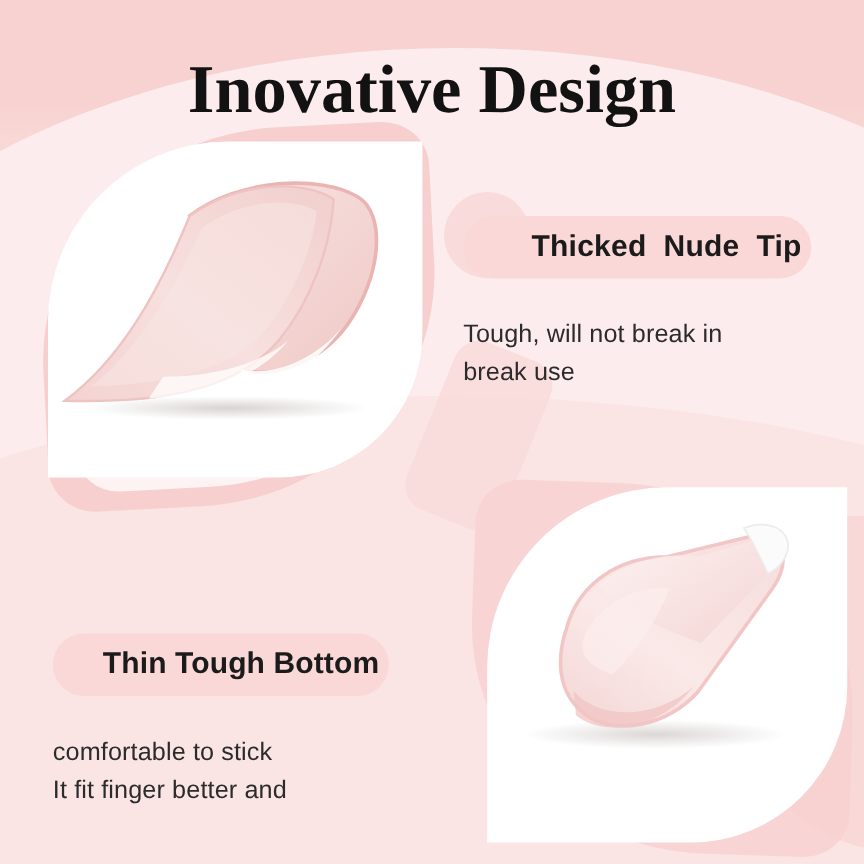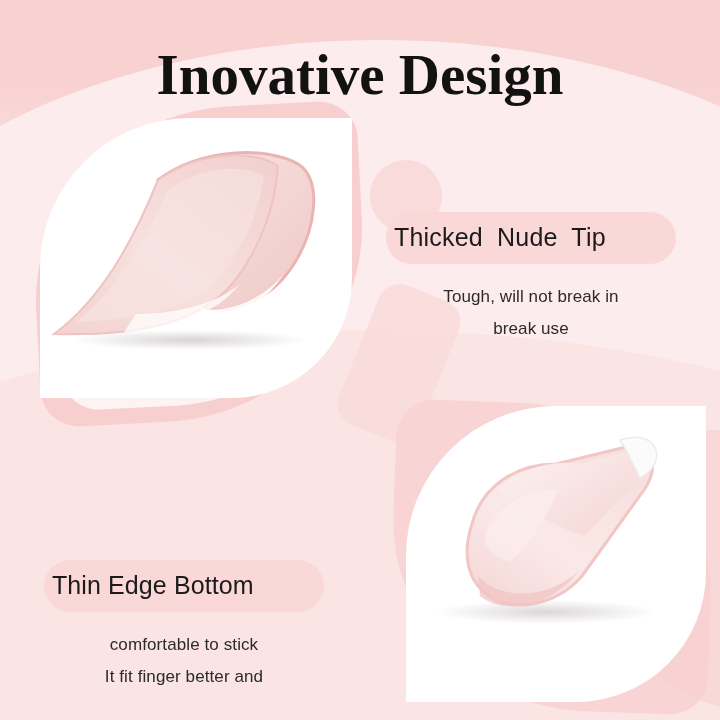--- a/index.html
+++ b/index.html
@@ -129,44 +129,43 @@
   
   .callout { position: absolute; }
   .callout-tip  { left: 386px; top: 180px; width: 290px; }
   .callout-edge { left: 44px;  top: 528px; width: 280px; }
 
   .pill {
     display: block;
     border-radius: 999px;
     background: #fad8d7;
     color: #1b1b1b;
-    font-weight: normal;
-    text-align: left;
+    font-weight: bold;
+    text-align: right;
     line-height: 1;
     box-sizing: border-box;
-    margin-top: 32px;
   }
   .pill-tip {
     font-size: 25px;
     padding: 13px 8px 14px;
     letter-spacing: .2px;
     word-spacing: 7px;
   }
   .pill-edge {
     font-size: 25px;
     padding: 13px 8px 14px;
     letter-spacing: .1px;
   }
 
   .caption {
-    margin-top: 17px;
+    margin-top: 31px;
     color: #2b2b2b;
-    font-size: 17px;
+    font-size: 21px;
     line-height: 32px;
-    text-align: center;
+    text-align: left;
     letter-spacing: .1px;
   }
   .caption span { display: block; }
 
   
   .title {
     position: absolute;
     left: 0;
     top: 6px;
     width: 720px;
@@ -272,20 +271,20 @@
 
   <div class="callout callout-tip">
     <div class="pill pill-tip">Thicked  Nude  Tip</div>
     <div class="caption">
       <span>Tough, will not break in</span>
       <span>break use</span>
     </div>
   </div>
 
   <div class="callout callout-edge">
-    <div class="pill pill-edge">Thin Edge Bottom</div>
+    <div class="pill pill-edge">Thin Tough Bottom</div>
     <div class="caption">
       <span>comfortable to stick</span>
       <span>It fit finger better and</span>
     </div>
   </div>
 
 </div>
 
 </body></html>

